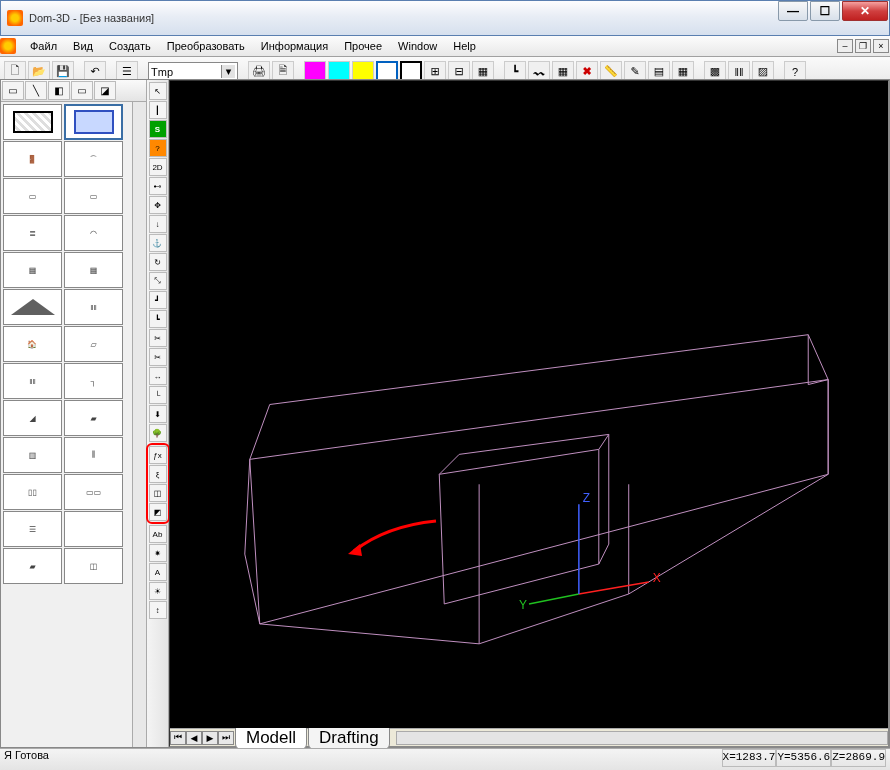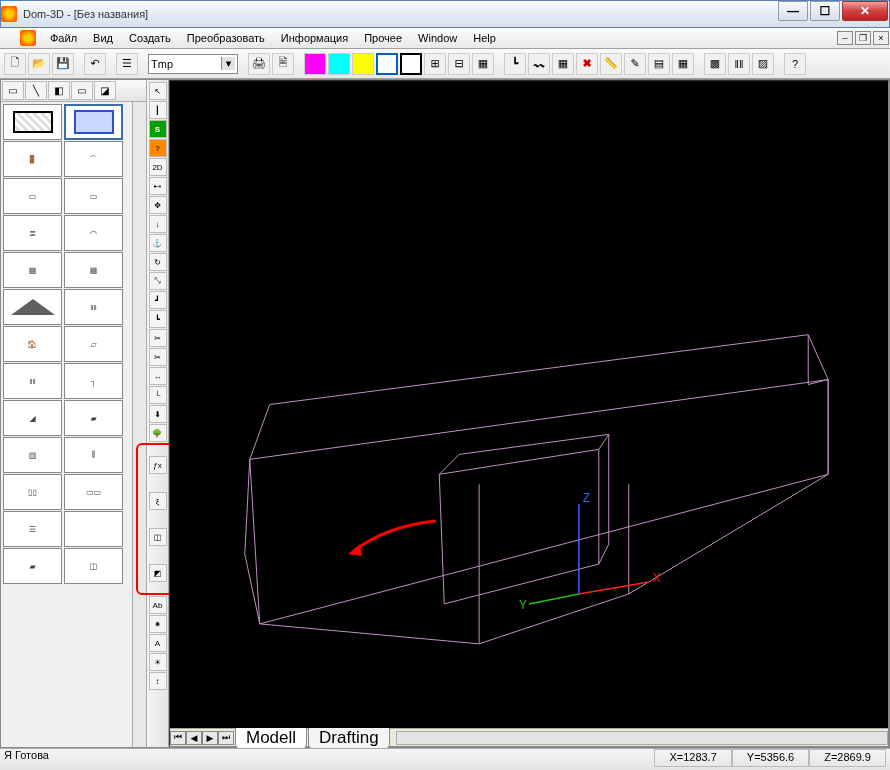--- a/index.html
+++ b/index.html
@@ -1,27 +1,27 @@
 <!DOCTYPE html>
 <html><head>
 <meta charset="utf-8">
 <style>
   * { box-sizing: border-box; margin: 0; padding: 0; }
   body { font-family: Tahoma, sans-serif; font-size: 11px; background: #fff; width: 890px; height: 770px; overflow: hidden; position: relative; }
   
   
-  .titlebar { height: 28px; background: linear-gradient(#fdfdfe,#e8edf5 45%,#d6e0ee); border: 1px solid #5a7fb0; display: flex; align-items: center; padding: 0 0 0 0; }
+  .titlebar { height: 36px; background: linear-gradient(#fdfdfe,#e8edf5 45%,#d6e0ee); border: 1px solid #5a7fb0; display: flex; align-items: center; padding: 0 0 0 6px; }
   .titlebar .app-icon { width: 16px; height: 16px; background: radial-gradient(circle,#ffcc00 30%,#ff6600 70%); margin-right: 6px; border-radius: 2px; }
   .titlebar .title { flex: 1; color: #333; }
   .win-controls { display: flex; height: 100%; }
   .win-btn { width: 30px; height: 20px; margin: 0 1px; border: 1px solid #8899aa; background: linear-gradient(#f8f8f8,#d8e0ea); display:flex;align-items:center;justify-content:center; font-weight:bold; font-size:12px; border-radius: 0 0 2px 2px;}
   .win-btn.close { width: 46px; background: linear-gradient(#f5a0a0,#d04040,#c02020); color:#fff; border-color:#a03030;}
   
   
-  .menubar { height: 21px; background: linear-gradient(#fcfcfc,#e8e8e8); border-bottom: 1px solid #a0a0a0; display: flex; align-items: center; padding-left: 20px; }
+  .menubar { height: 21px; background: linear-gradient(#fcfcfc,#e8e8e8); border-bottom: 1px solid #a0a0a0; display: flex; align-items: center; padding-left: 0; }
   .menubar .app-icon { width: 16px; height: 16px; background: radial-gradient(circle,#ffcc00 30%,#ff6600 70%); margin-right: 6px; border-radius: 2px; }
   .menu-item { padding: 2px 8px; color: #000; cursor: default; }
   .mdi-controls { margin-left: auto; display:flex; }
   .mdi-btn { width: 16px; height: 14px; border: 1px solid #888; margin: 0 1px; background: #eee; font-size:9px; display:flex;align-items:center;justify-content:center;}
   
   
   .toolbar { height: 30px; background: linear-gradient(#fafafa,#e8e8e8); border-bottom: 1px solid #a0a0a0; display:flex; align-items:center; padding: 0 4px; gap: 2px; }
   .tb-btn { width: 22px; height: 22px; border: 1px solid #ccc; background: #f0f0f0; display:inline-flex;align-items:center;justify-content:center; font-size:11px;}
   .tb-sep { width: 6px; }
   .combo { height: 20px; border: 1px solid #888; background:#fff; display:flex;align-items:center; padding: 1px 2px; width: 90px; }
@@ -42,35 +42,35 @@
   .pal-btn { width:59px; height:36px; border:1px solid #888; background:#fff; display:flex;align-items:center;justify-content:center; font-size:8px; color:#444; position:relative;}
   .pal-btn.sel { border:2px solid #3a6ea5; }
   .left-scroll { width: 14px; background:#e8e8e8; border-left:1px solid #aaa; }
   .left-wrap { display:flex; flex:1; }
   
   
   .vtool { width: 22px; background:linear-gradient(90deg,#f4f4f4,#e4e4e4); border-right:1px solid #aaa; display:flex; flex-direction:column; gap:1px; padding-top:2px; align-items:center;}
   .vt-btn { width:18px; height:18px; border:1px solid #bbb; background:#f4f4f4; font-size:8px; display:flex;align-items:center;justify-content:center;}
   .vt-btn.green { background:#00a000; color:#fff; font-weight:bold;}
   .vt-btn.orange { background:#ff8800; color:#000;}
-  .vt-group-hl { border: 2px solid #ff0000; border-radius: 6px; padding:11px; display:flex; flex-direction:column; gap:18px;}
+  .vt-group-hl { border: 2px solid #ff0000; border-radius: 6px; padding:1px; display:flex; flex-direction:column; gap:1px;}
   
   
   .viewport { flex:1; display:flex; flex-direction:column; background:#000; border:1px inset #888;}
   .canvas { flex:1; position:relative; background:#000; overflow:hidden;}
   .canvas svg { width:100%; height:100%; }
   .tabs-row { height: 18px; background:#ece9d8; display:flex; align-items:center; border-top:1px solid #aaa;}
   .nav-btn { width:16px; height:14px; border:1px solid #888; background:#e8e8e8; font-size:9px; display:flex;align-items:center;justify-content:center;}
   .tab { padding: 1px 10px; border:1px solid #888; border-radius: 0 0 6px 6px; background:#fff; margin: 0 0 0 1px; font-size:17px;}
   .tab.inactive { background:#f4f4f4; }
   .tabs-row .scroll-track { flex:1; height:14px; margin-left:6px; background:#e4e4e4; border:1px solid #aaa;}
   
   
   .status { position:absolute; bottom:0; left:0; right:0; height:22px; background:linear-gradient(#f4f4f4,#e4e4e4); border-top:1px solid #aaa; display:flex;align-items:flex-start; padding:0 4px;}
-  .status .cell { border:1px solid #bbb; padding:1px 14px; height:18px; }
+  .status .cell { border:1px solid #bbb; padding:1px 0; height:18px;font-family:Liberation Mono, monospace; }
   .status .spacer { flex:1; }
   
   
   .ico-wall { width:40px;height:22px;border:2px solid #000;background:linear-gradient(45deg,#dedede 25%,#fff 25%,#fff 50%,#dedede 50%,#dedede 75%,#fff 75%); background-size:8px 8px;}
   .ico-grid { width:40px;height:22px;background:#5a3c1e; background-image:linear-gradient(#fff 1px,transparent 1px),linear-gradient(90deg,#fff 1px,transparent 1px); background-size:9px 9px;}
   .ico-plan { width:40px;height:24px;border:2px solid #3050c0; background:#c8d8ff;}
   .ico-roof { width:0;height:0;border-left:22px solid transparent;border-right:22px solid transparent;border-bottom:16px solid #606060;}
   .arrow-annot { position:absolute; top: 435px; left: 176px; pointer-events:none; }
 </style>
 </head>

